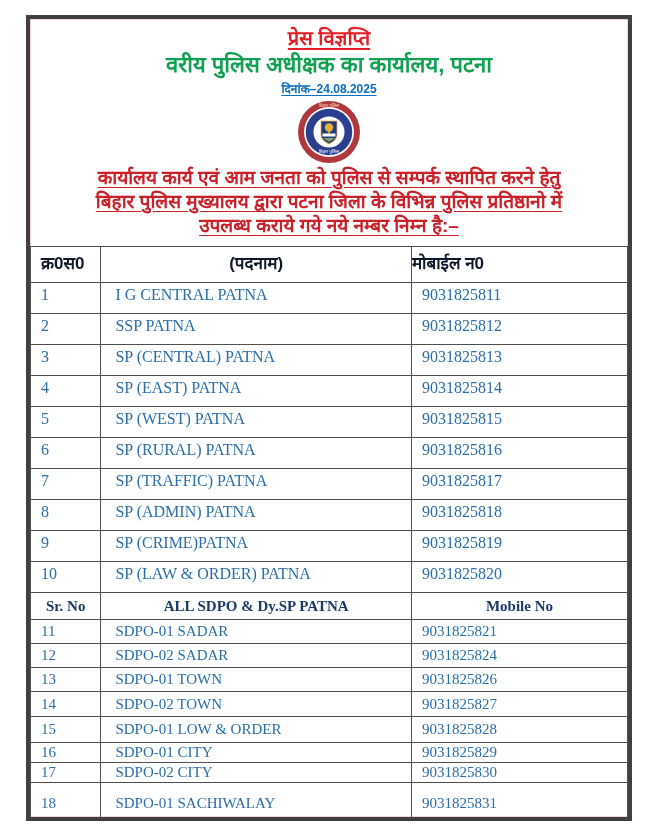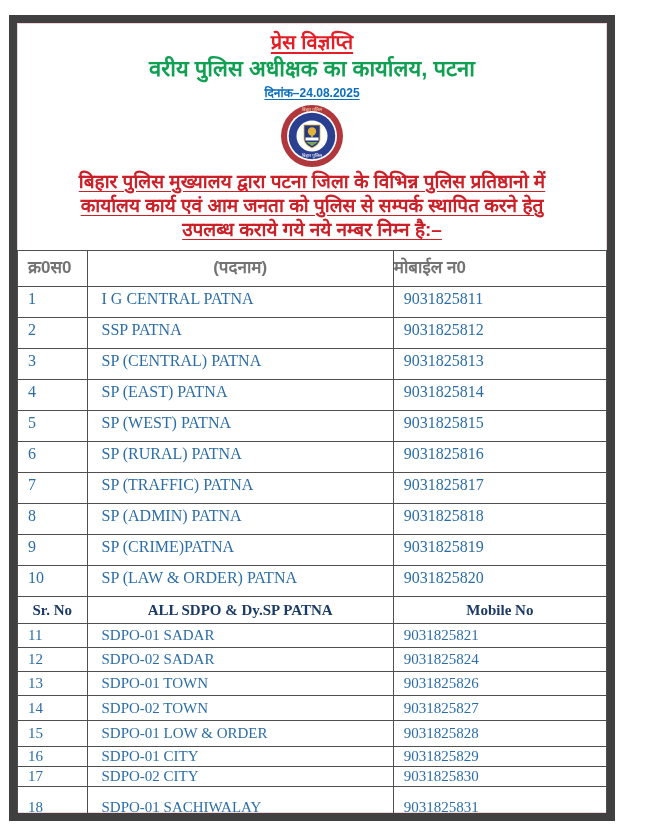--- a/index.html
+++ b/index.html
@@ -2,22 +2,22 @@
 <html><head>
 <meta charset="utf-8">
 <style>
   html,body{margin:0;padding:0;}
   body{
     width:649px;height:840px;background:#ffffff;position:relative;
     font-family:"Liberation Sans", sans-serif;
     -webkit-font-smoothing:antialiased;
   }
   .frame{
-    position:absolute;left:9px;top:15px;width:606px;height:806px;
-    border:8px solid #404040;box-sizing:border-box;
+    position:absolute;left:26px;top:15px;width:606px;height:806px;
+    border:4px solid #404040;box-sizing:border-box;
     box-shadow:inset 0 0 0 1px #efd4d8;
     overflow:hidden;
   }
   .title1{
     margin-top:6px;font-size:20px;line-height:26px;font-weight:bold;
     color:#e41e26;text-align:center;
   }
   .title1 span{text-decoration:underline;text-underline-offset:3px;}
   .title2{
     font-size:22px;line-height:28px;font-weight:bold;color:#0fa052;text-align:center;
@@ -33,21 +33,21 @@
   }
   .intro div span{text-decoration:underline;text-underline-offset:3px;}
   table{
     width:100%;border-collapse:collapse;table-layout:fixed;margin-top:8px;
     font-family:"Liberation Serif", serif;
   }
   td,th{
     border:1px solid #4f4f4f;box-sizing:border-box;overflow:hidden;white-space:nowrap;
   }
   thead th{
-    color:#737373;font-size:17px;font-weight:bold;height:36px;vertical-align:top;
+    color:#0f172a;font-size:17px;font-weight:bold;height:36px;vertical-align:top;
     padding-top:4px;font-family:"Liberation Sans", sans-serif;
   }
   th.c0{text-align:left;padding-left:10px;}
   th.c1{text-align:center;}
   th.c2{text-align:left;padding-left:0;}
   tbody.rows-top td{
     color:#2b6da8;font-size:16px;vertical-align:top;padding-top:3px;
   }
   tbody.rows-top tr{height:31px;}
   tbody.rows-bottom td{
@@ -92,22 +92,22 @@
       <circle cx="32" cy="27.5" r="4.2" fill="#e3b23a"></circle>
       <rect x="31.2" y="30" width="1.6" height="3.5" fill="#e3b23a"></rect>
       <rect x="25.5" y="33.5" width="13" height="3" fill="#ffffff"></rect>
       <path d="M26 38 h12 l-6 4 z" fill="#7ea55a"></path>
       <text x="32" y="7.2" text-anchor="middle" font-size="4.5" fill="#f4e3b0">बिहार पुलिस</text>
       <text x="32" y="53" text-anchor="middle" font-size="4.5" fill="#ffffff">बिहार पुलिस</text>
     </svg>
   </div>
 
   <div class="intro">
+    <div><span>कार्यालय कार्य एवं आम जनता को पुलिस से सम्पर्क स्थापित करने हेतु</span></div>
     <div><span>बिहार पुलिस मुख्यालय द्वारा पटना जिला के विभिन्न पुलिस प्रतिष्ठानो में</span></div>
-    <div><span>कार्यालय कार्य एवं आम जनता को पुलिस से सम्पर्क स्थापित करने हेतु</span></div>
     <div><span>उपलब्ध कराये गये नये नम्बर निम्न है:–</span></div>
   </div>
 
   <table>
     <colgroup>
       <col style="width:11.8%">
       <col style="width:52%">
       <col style="width:36.2%">
     </colgroup>
     <thead>

